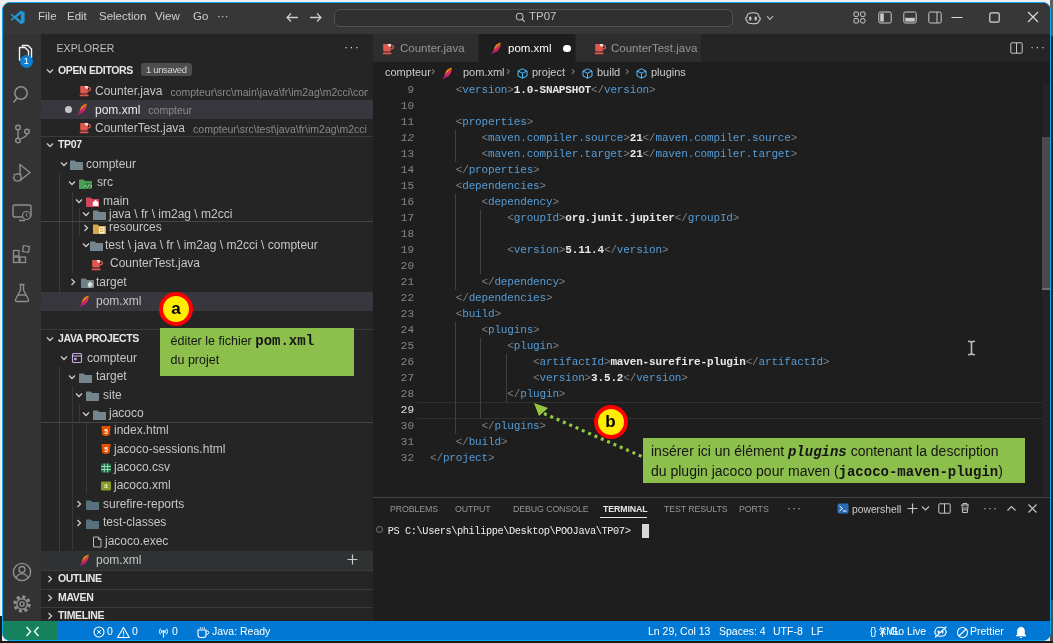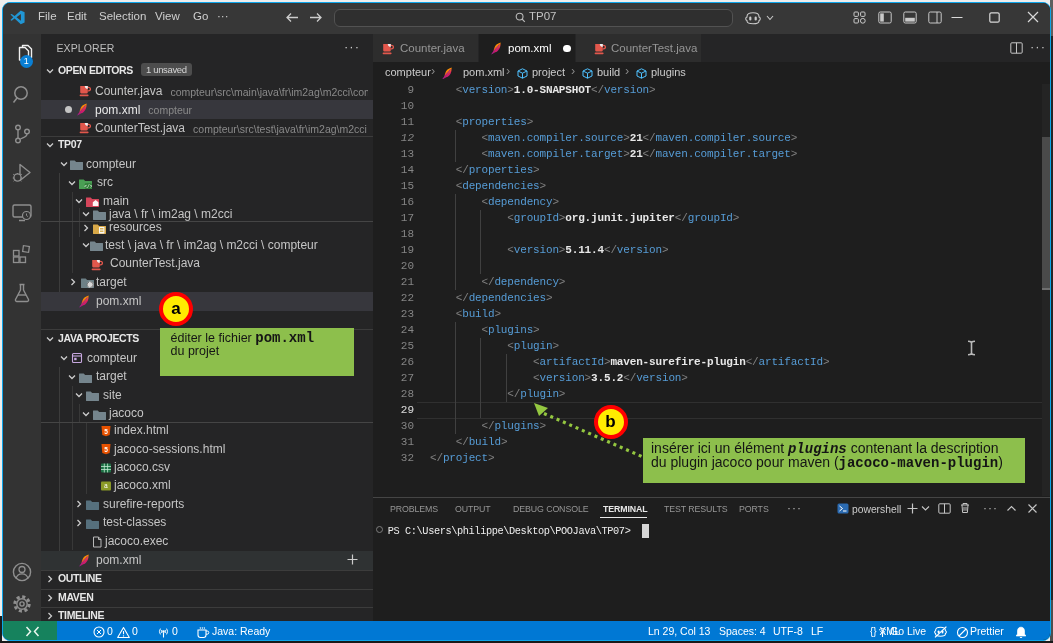--- a/index.html
+++ b/index.html
@@ -17,21 +17,21 @@
 .rl{position:absolute;font-size:12px;color:#c5c5c5;white-space:nowrap;top:1.5px;}
 .rd{position:absolute;font-size:10.5px;color:#8a8a8a;white-space:nowrap;top:3px;}
 .hdr{font-weight:bold;font-size:10.5px;color:#e7e7e7;letter-spacing:-0.35px;}
 .sel{background:#37373d;}
 .hov{background:#2f3233;}
 .secline{position:absolute;left:0;width:332px;height:1px;background:#3c3c3c;}
 .cl{position:absolute;left:0;height:16px;line-height:16px;font-family:"Liberation Mono",monospace;font-size:11px;letter-spacing:-0.16px;white-space:pre;}
 .ln{position:absolute;width:41px;text-align:right;color:#858585;font-family:"Liberation Mono",monospace;font-size:11px;height:16px;line-height:16px;}
 .p{color:#808080;}.t{color:#569cd6;}.v{color:#e8e8e8;font-weight:bold;}
 .ig{position:absolute;width:1px;background:#404040;}
-.note{position:absolute;background:#8dbf4c;color:#151515;line-height:13px;}
+.note{position:absolute;background:#8dbf4c;color:#151515;line-height:19px;}
 .circ{position:absolute;width:34px;height:34px;border-radius:50%;background:#ffec00;border:4px solid #fe0000;color:#000;font-weight:bold;font-size:17px;text-align:center;line-height:26px;font-family:"Liberation Sans",sans-serif;}
 .mono{font-family:"Liberation Mono",monospace;}
 svg{display:block;}
 </style></head><body>
 <div style="position:absolute;left:0;top:641px;width:1053px;height:2px;background:#191919;z-index:3;"></div>
 <div style="position:absolute;left:0;top:616px;width:2px;height:27px;background:#1c1c1c;"></div>
 <div style="position:absolute;left:1050px;top:0;width:3px;height:36px;background:#5e5e5e;"></div>
 <div style="position:absolute;left:1050px;top:36px;width:3px;height:564px;background:#262626;"></div>
 <div style="position:absolute;left:1050px;top:600px;width:3px;height:43px;background:#4e4e4e;"></div>
 <div id="win">

